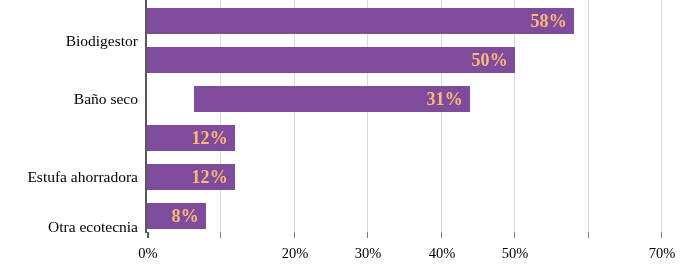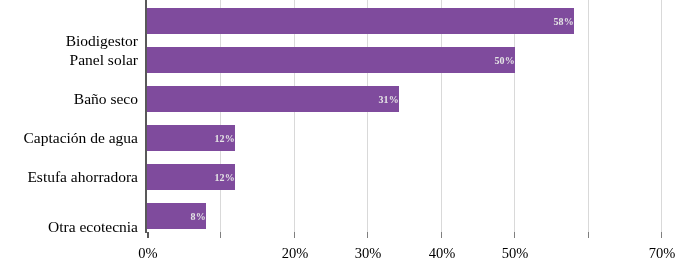--- a/index.html
+++ b/index.html
@@ -82,23 +82,24 @@
     position: absolute;
     left: 0;
     height: 26px;
     background: #7f4b9d;
     box-sizing: border-box;
     display: flex;
     align-items: center;
     justify-content: flex-end;
   }
   .bar-value {
-    color: #e5e5e5;
-    font-size: 10px;
+    color: #fdba74;
+    font-size: 18px;
     font-weight: bold;
+    padding-right: 7px;
     white-space: nowrap;
     letter-spacing: 0.2px;
   }
 
   
   #value-axis {
     position: absolute;
     left: 147px;
     top: 232px;
     width: 515px;
@@ -127,23 +128,21 @@
     white-space: nowrap;
   }
 </style>
 </head>
 <body>
 
 <div id="chart-root">
 
   <div id="category-axis">
     <div class="cat-label" style="top:8px;margin-top:20px;">Biodigestor</div>
-    <div class="cat-label" style="top:47px;">Panel solar</div>
     <div class="cat-label" style="top:86px;">Baño seco</div>
-    <div class="cat-label" style="top:125px;">Captación de agua</div>
     <div class="cat-label" style="top:164px;">Estufa ahorradora</div>
     <div class="cat-label" style="top:214px;">Otra ecotecnia</div>
   </div>
 
   <div id="plot-area">
 
     <div id="gridlines">
       <div class="gridline" style="left:73px;"></div>
       <div class="gridline" style="left:147px;"></div>
       <div class="gridline" style="left:220px;"></div>
@@ -153,21 +152,21 @@
       <div class="gridline" style="left:514px;"></div>
     </div>
 
     <div id="bars">
       <div class="bar" style="top:8px;   width:427px;">
         <span class="bar-value">58%</span>
       </div>
       <div class="bar" style="top:47px;  width:368px;">
         <span class="bar-value">50%</span>
       </div>
-      <div class="bar" style="top:86px;  width:252px;">
+      <div class="bar" style="top:86px;  width:276px;margin-left:47px;">
         <span class="bar-value">31%</span>
       </div>
       <div class="bar" style="top:125px; width:88px;">
         <span class="bar-value">12%</span>
       </div>
       <div class="bar" style="top:164px; width:88px;">
         <span class="bar-value">12%</span>
       </div>
       <div class="bar" style="top:203px; width:59px;">
         <span class="bar-value">8%</span>

